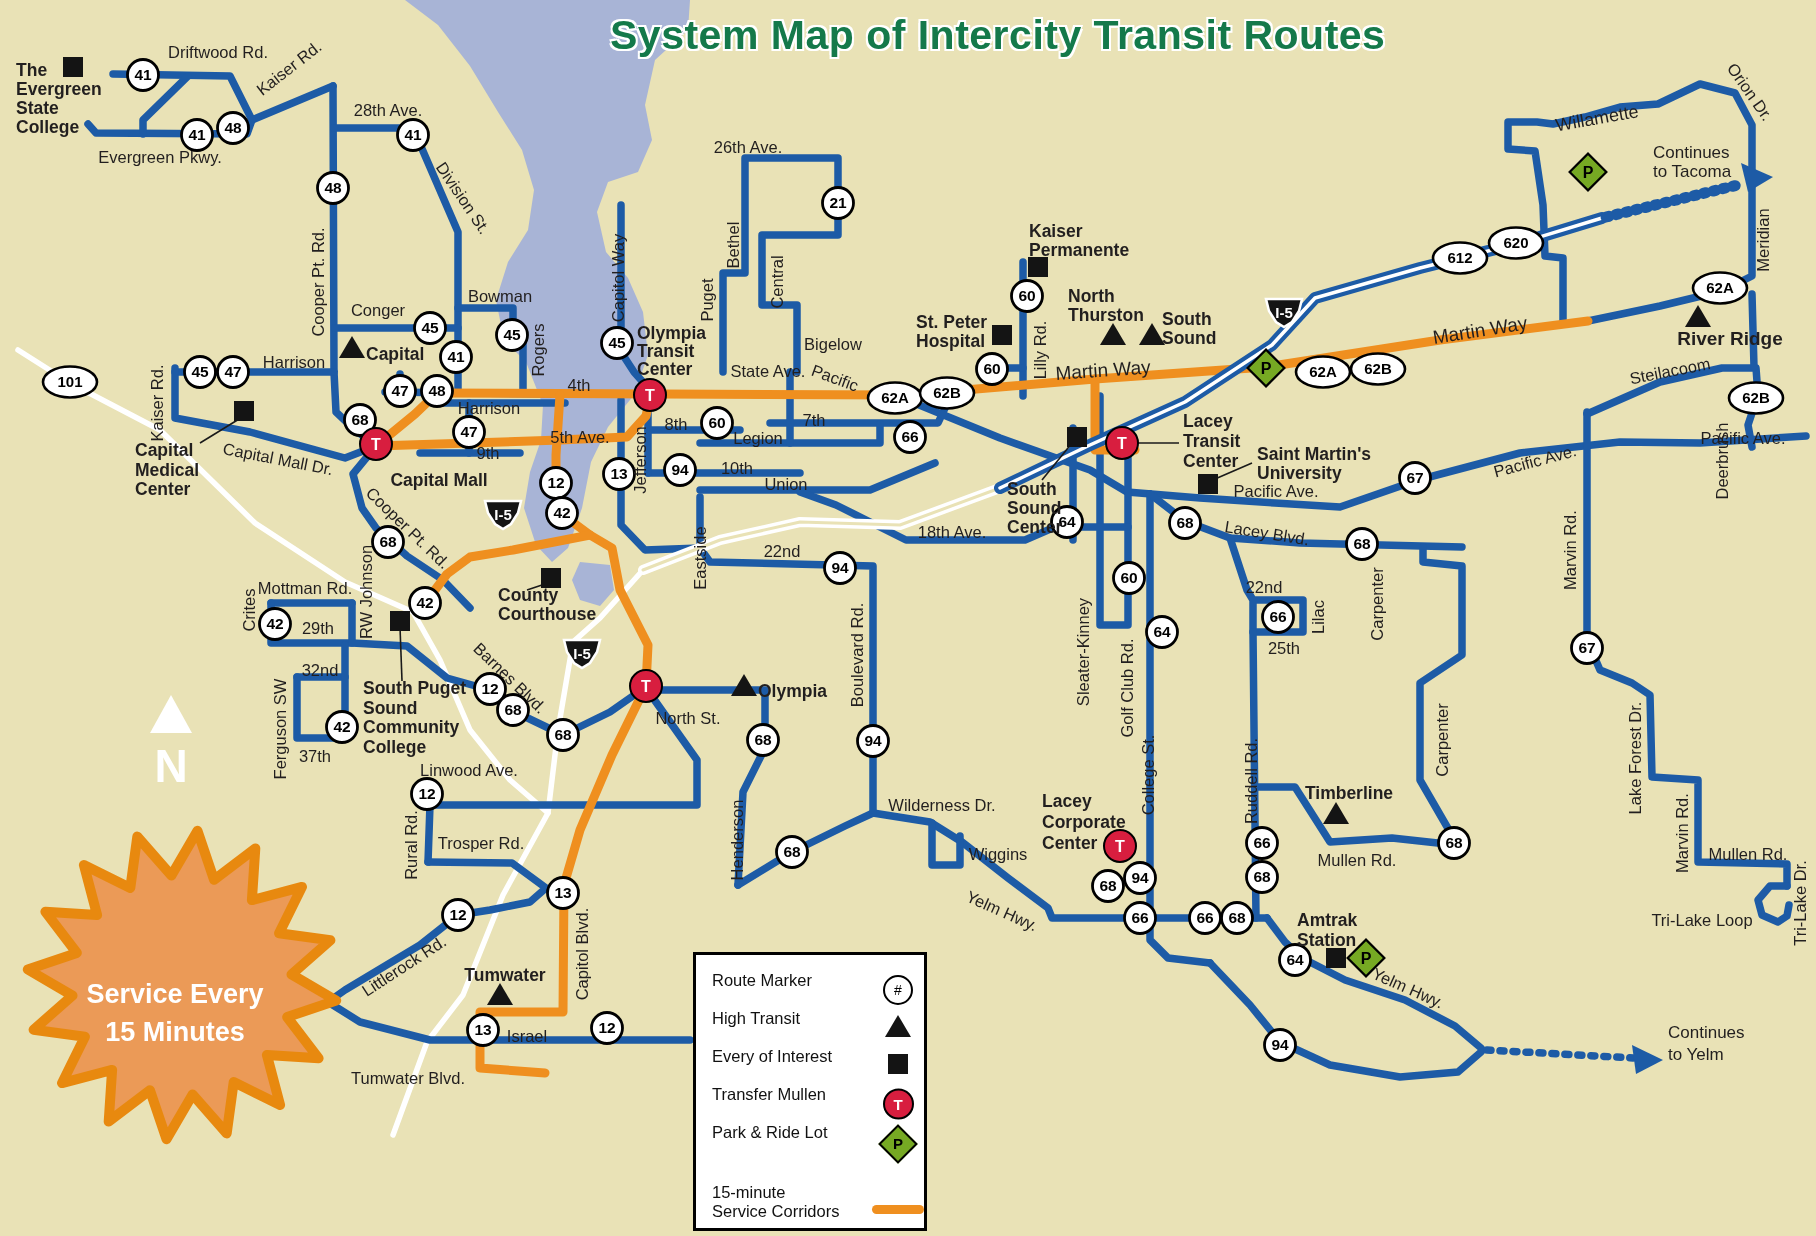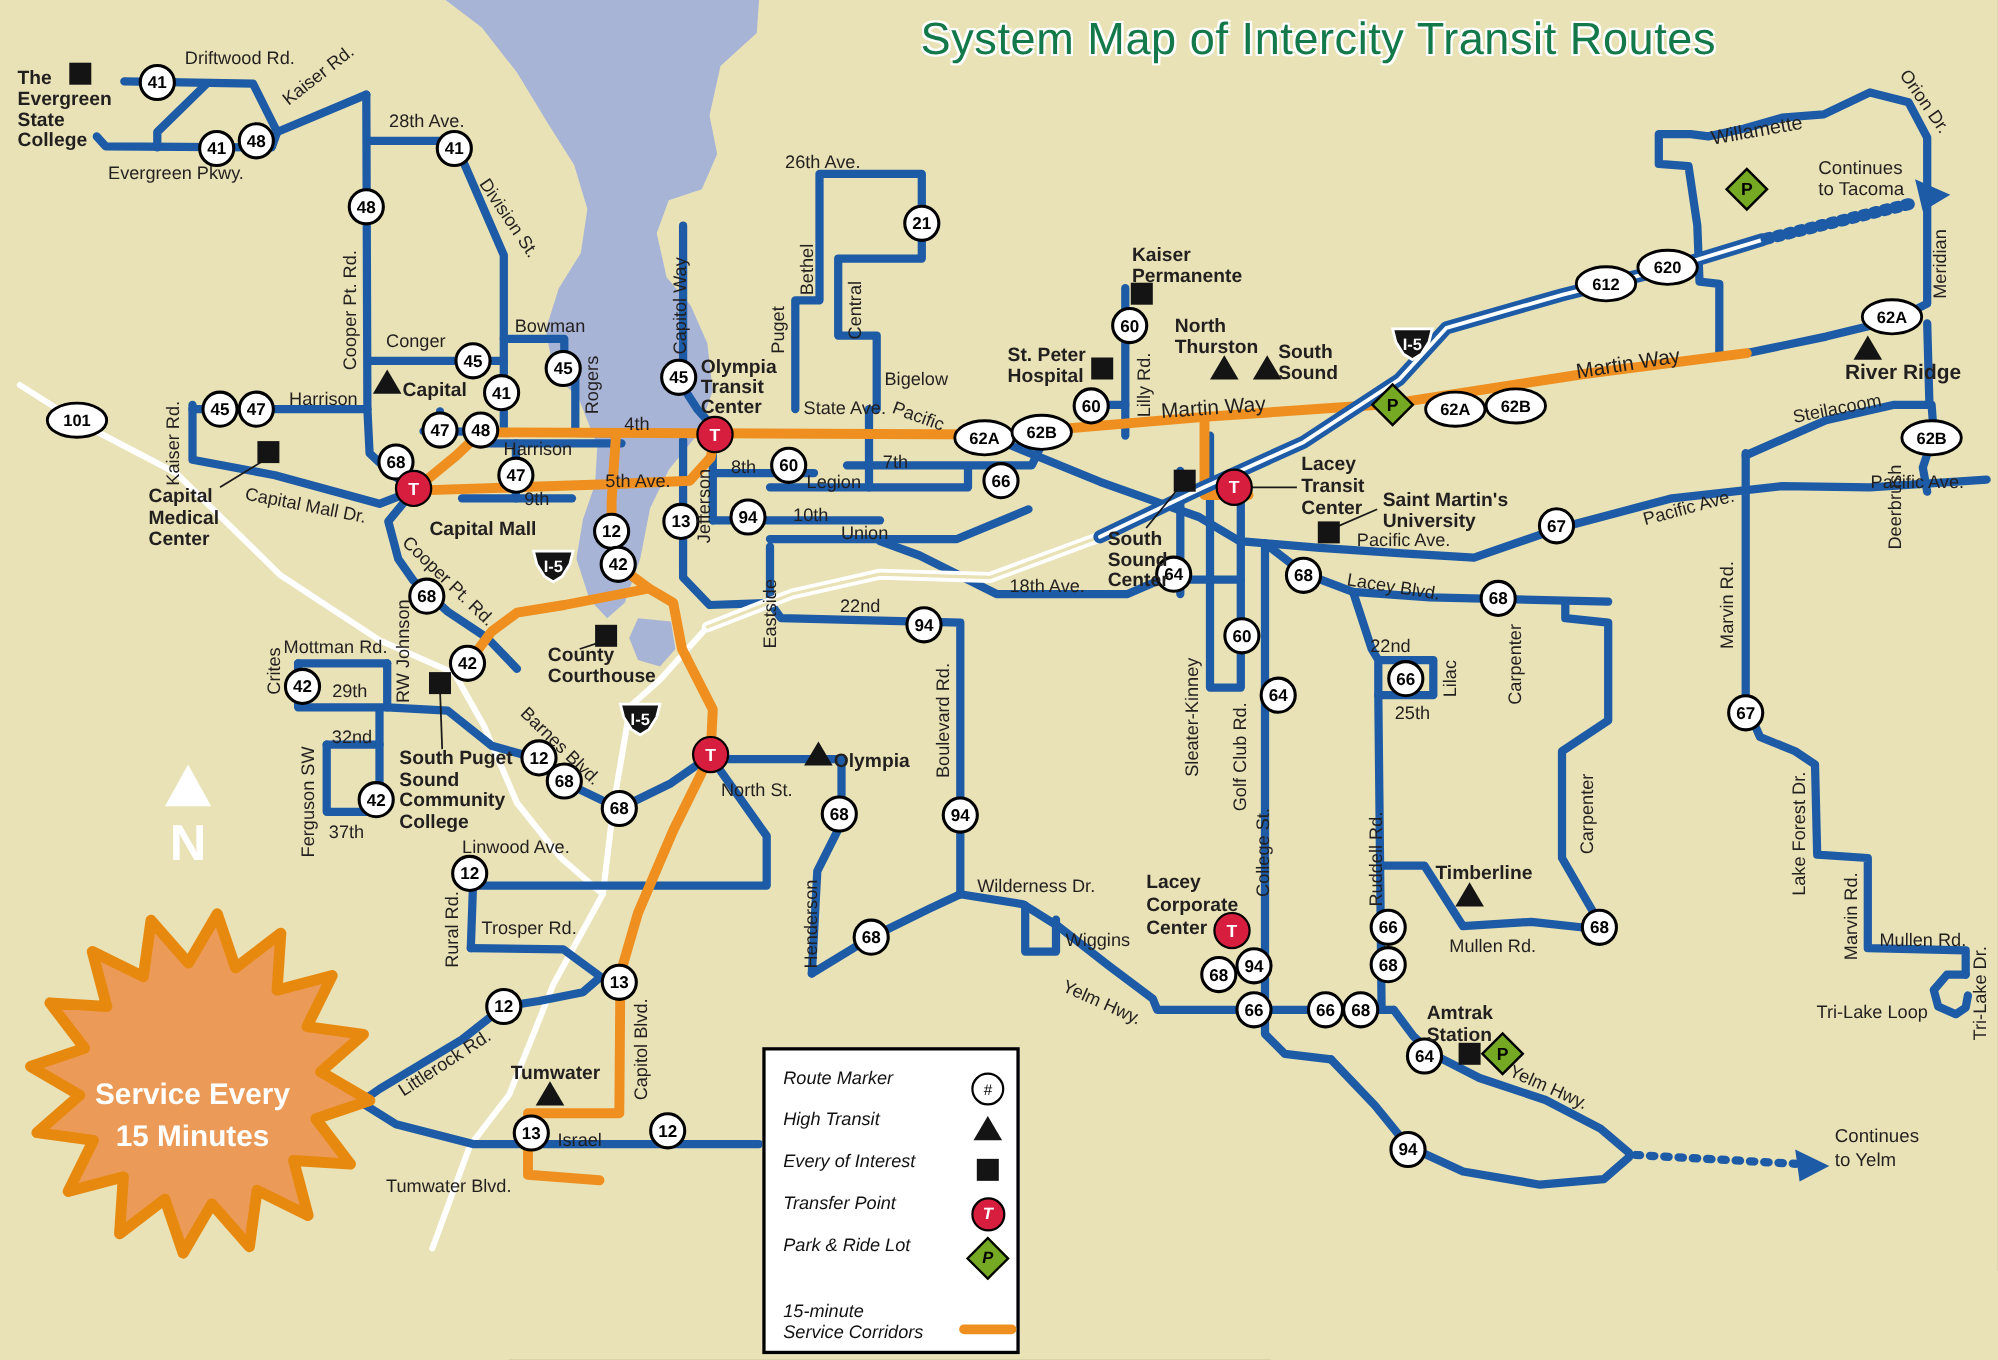--- a/index.html
+++ b/index.html
@@ -1,25 +1,25 @@
 <!DOCTYPE html>
 <html><head>
 <meta charset="utf-8">
 <style>
   html,body{margin:0;padding:0;background:#cfc9a2;}
   .stage{position:relative;width:1816px;height:1236px;background:#e9e2b6;overflow:hidden;
          font-family:"Liberation Sans",sans-serif;}
   .stage svg{position:absolute;left:0;top:0;}
-  .map-title{position:absolute;left:610px;top:12px;width:950px;text-align:right;
-    font-size:41px;font-weight:normal;color:#14794a;letter-spacing:0.5px;
+  .map-title{position:absolute;left:610px;top:12px;width:950px;text-align:left;
+    font-size:41px;font-weight:bold;color:#14794a;letter-spacing:0.5px;
     text-shadow:2px 2px 0 #fff,-2px -2px 0 #fff,2px -2px 0 #fff,-2px 2px 0 #fff,0 2px 0 #fff,0 -2px 0 #fff;}
   .footer-note{position:absolute;left:880px;top:1176px;width:910px;font-size:19px;color:#141414;text-align:center;}
   .legend{position:absolute;left:693px;top:952px;width:234px;height:279px;background:#fff;
           border:3px solid #000;box-sizing:border-box;padding:16px 0 0 16px;}
-  .lg-row{position:relative;height:38px;font-style:italic;}
+  .lg-row{position:relative;height:38px;}
   .lg-row.tall{height:52px;margin-top:22px;}
   .lg-label{font-size:16.5px;color:#111;line-height:19px;display:inline-block;max-width:150px;}
   .lg-sym{position:absolute;left:158px;top:50%;transform:translateY(-50%);width:56px;text-align:center;}
   .sym-route{display:inline-block;width:26px;height:26px;border:2.5px solid #000;border-radius:50%;
              background:#fff;font-size:14px;line-height:26px;text-align:center;color:#000;}
   .sym-school{display:inline-block;width:0;height:0;border-left:13px solid transparent;
               border-right:13px solid transparent;border-bottom:22px solid #141414;}
   .sym-poi{display:inline-block;width:20px;height:20px;background:#141414;}
   .sym-transfer{display:inline-block;width:27px;height:27px;border:2px solid #000;border-radius:50%;
                 background:#d81e3f;color:#fff;font-weight:bold;font-size:15px;line-height:27px;text-align:center;}
@@ -423,18 +423,18 @@
       <text x="175" y="994" text-anchor="middle" dy="0.35em" fill="#fff" font-size="27" font-weight="bold" font-family="&quot;Liberation Sans&quot;,sans-serif">Service Every</text>
       <text x="175" y="1032" text-anchor="middle" dy="0.35em" fill="#fff" font-size="27" font-weight="bold" font-family="&quot;Liberation Sans&quot;,sans-serif">15 Minutes</text>
     </svg>
 
   <div class="map-title">System Map of Intercity Transit Routes</div>
 
   <div class="legend" id="legend">
       <div class="lg-row"><span class="lg-label">Route Marker</span><span class="lg-sym"><span class="sym-route">#</span></span></div>
       <div class="lg-row"><span class="lg-label">High Transit</span><span class="lg-sym"><span class="sym-school"></span></span></div>
       <div class="lg-row"><span class="lg-label">Every of Interest</span><span class="lg-sym"><span class="sym-poi"></span></span></div>
-      <div class="lg-row"><span class="lg-label">Transfer Point</span><span class="lg-sym"><span class="sym-transfer">T</span></span></div>
+      <div class="lg-row"><span class="lg-label">Transfer Mullen</span><span class="lg-sym"><span class="sym-transfer">T</span></span></div>
       <div class="lg-row"><span class="lg-label">Park &amp; Ride Lot</span><span class="lg-sym"><span class="sym-park"><span>P</span></span></span></div>
       <div class="lg-row tall"><span class="lg-label">15-minute<br>Service Corridors</span><span class="lg-sym"><span class="sym-corridor"></span></span></div>
     </div>
 
 </div>
 
 </body></html>

